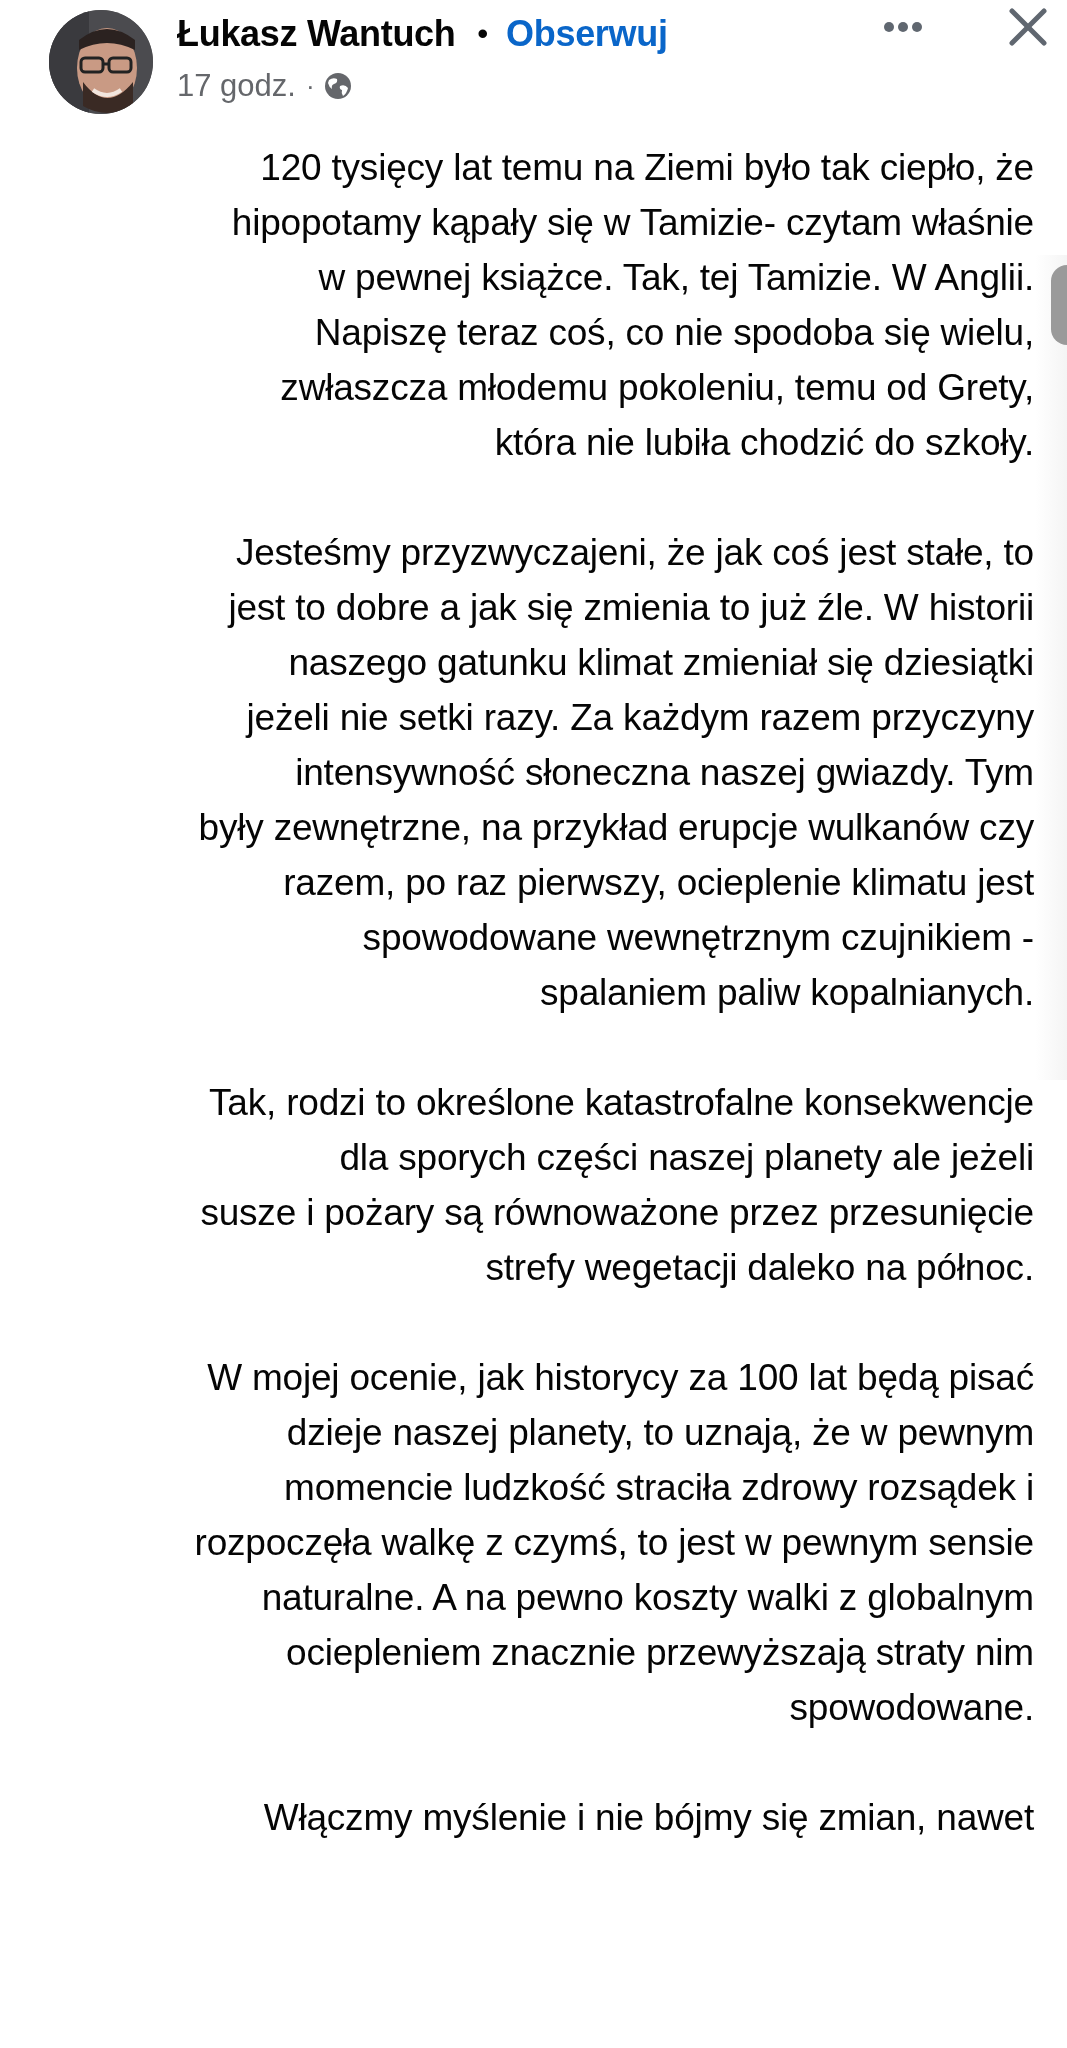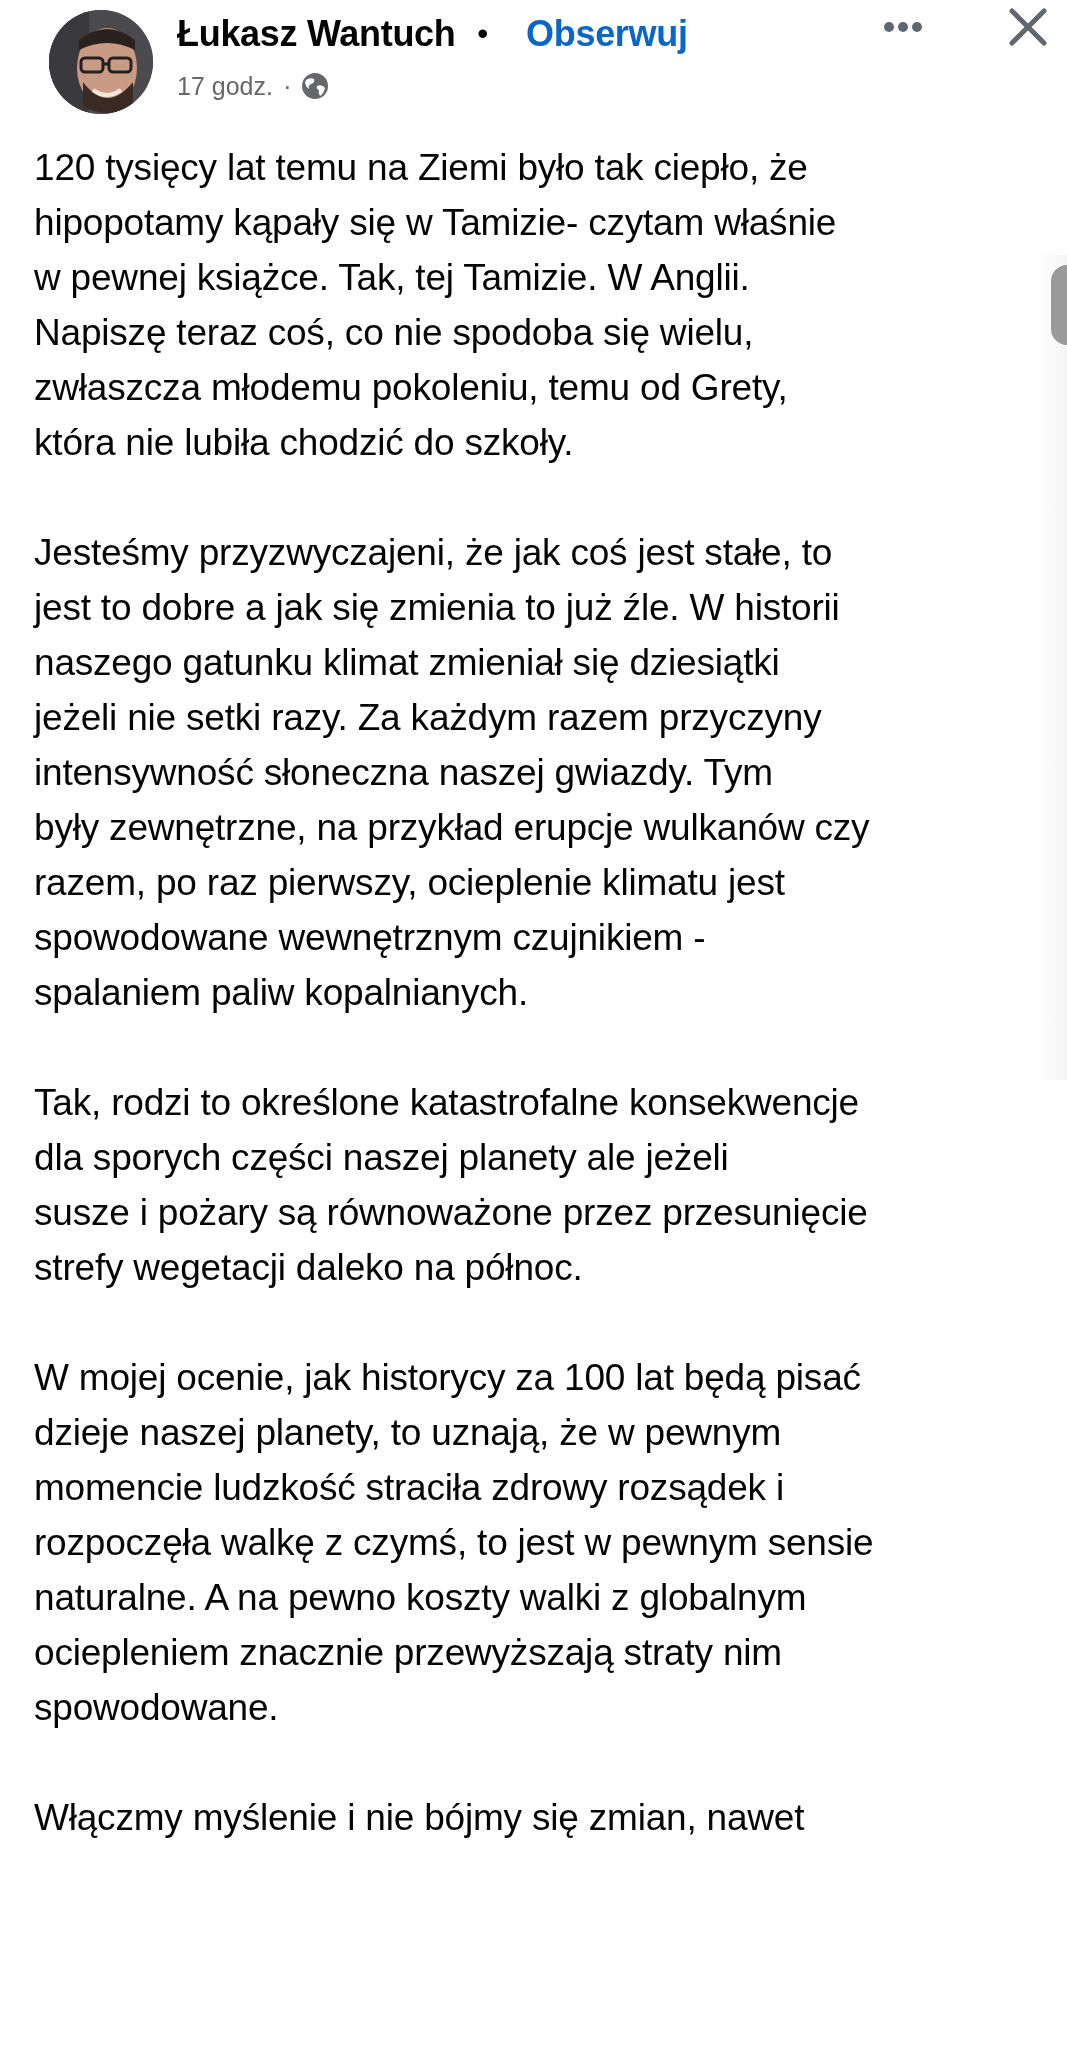--- a/index.html
+++ b/index.html
@@ -52,34 +52,33 @@
       color: #050505;
       margin: 0 18px 0 22px;
       font-weight: bold;
     }
     .follow-link {
       font-weight: bold;
       font-size: 36px;
       color: #0a66c9;
       letter-spacing: -0.3px;
       cursor: pointer;
-      margin-left: 20px;
     }
     .meta-line {
       position: absolute;
       left: 161px;
       top: 66px;
       height: 40px;
       display: flex;
       align-items: center;
       white-space: nowrap;
       color: #65676b;
     }
     .post-time {
-      font-size: 25px;
+      font-size: 31px;
       color: #65676b;
     }
     .meta-dot {
       font-size: 26px;
       margin: 0 8px 0 10px;
       color: #65676b;
     }
     .globe-icon {
       width: 30px;
       height: 30px;
@@ -120,20 +119,21 @@
       line-height: 55px;
       color: #050505;
       letter-spacing: -0.2px;
     }
     .paragraph {
       margin: 0 0 55px 0;
     }
     .paragraph .line {
       display: block;
       white-space: nowrap;
+      text-align: right;
     }
     .scroll-panel {
       position: absolute;
       right: 0;
       top: 255px;
       width: 32px;
       height: 825px;
       background: linear-gradient(to right, rgba(245,245,245,0.0), rgba(240,240,240,0.7));
     }
     .scroll-thumb {

